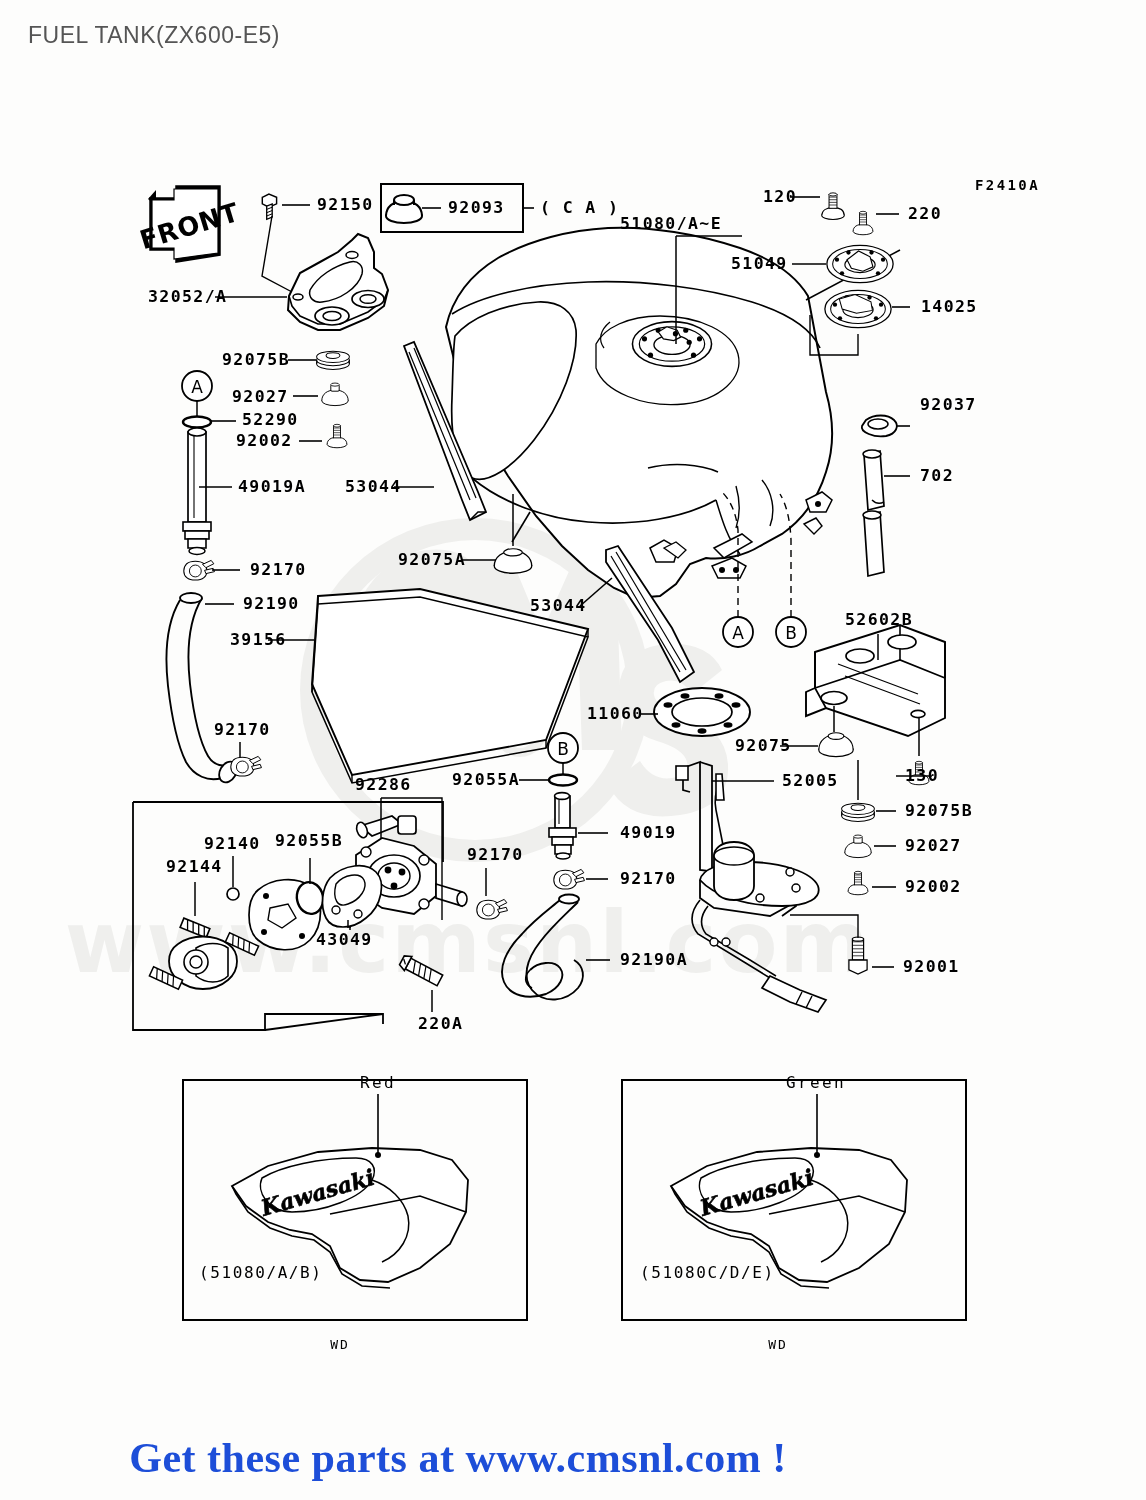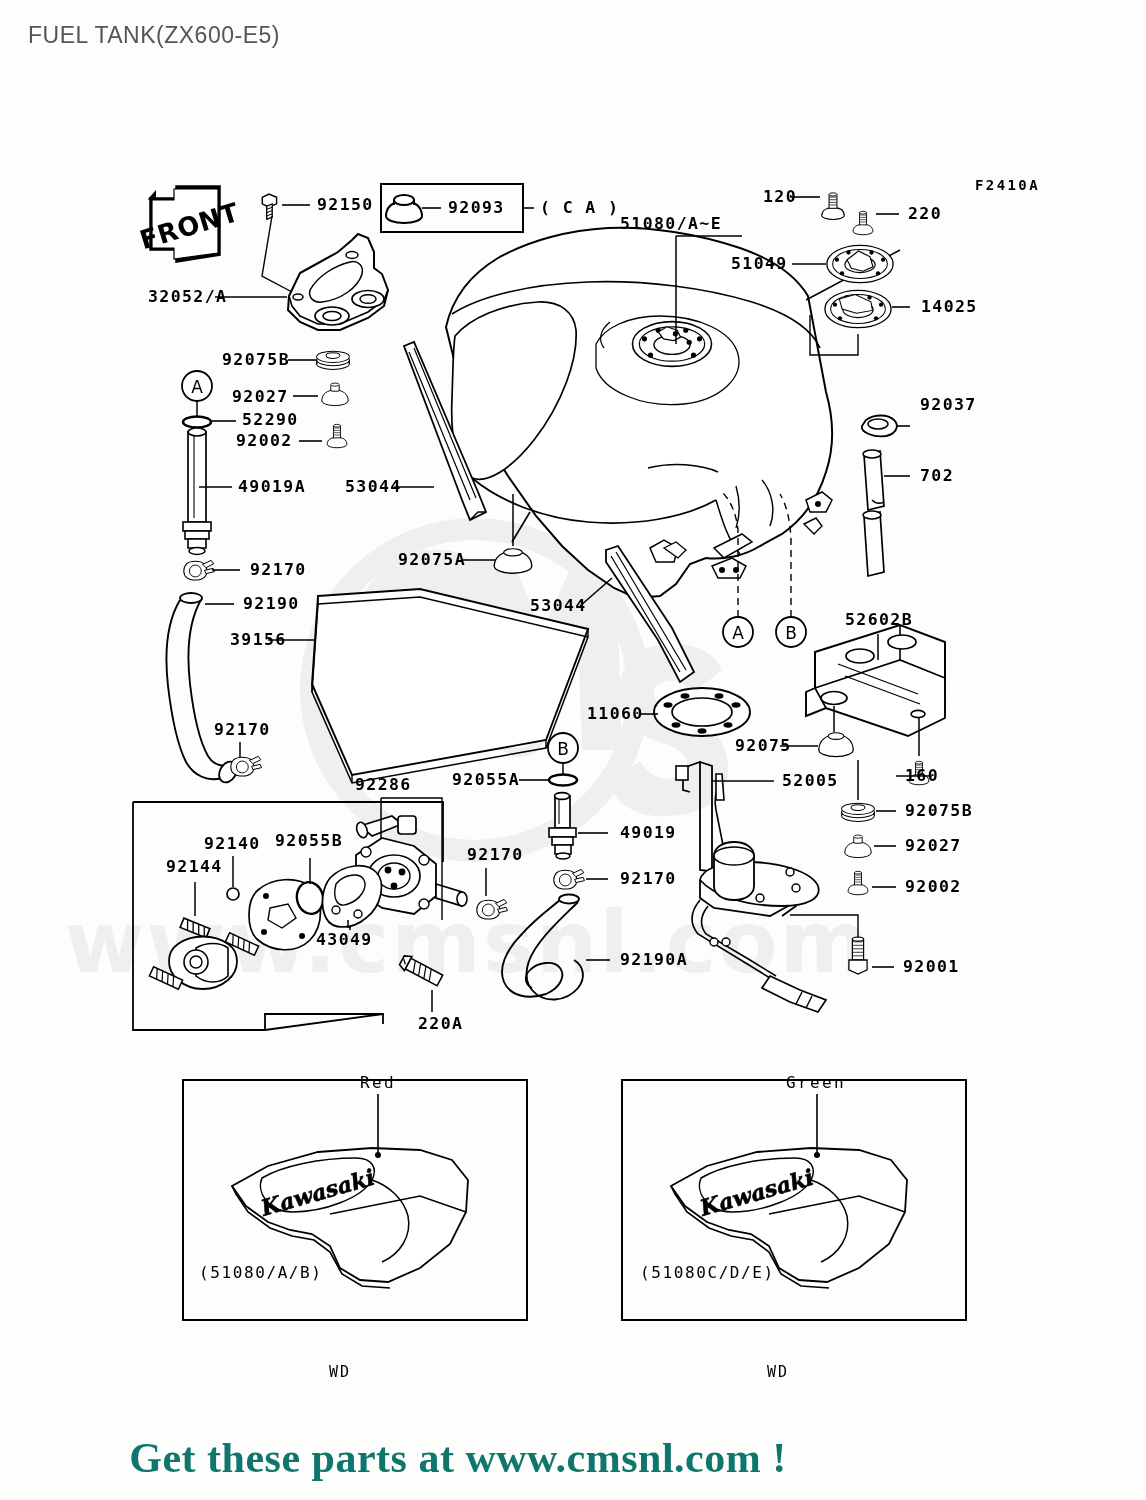--- a/index.html
+++ b/index.html
@@ -34,21 +34,21 @@
   }
   .footer-cta {
     position: absolute;
     left: 0;
     top: 1434px;
     width: 916px;
     text-align: center;
     font-family: "Liberation Serif", serif;
     font-weight: bold;
     font-size: 42px;
-    color: #0f766e;
+    color: #1d4ed8;
     letter-spacing: 0.5px;
   }
   
   .lbl {
     position: absolute;
     font-family: "DejaVu Sans Mono", monospace;
     font-size: 16.5px;
     font-weight: bold;
     color: #000000;
     white-space: nowrap;
@@ -57,24 +57,23 @@
   }
   .lbl.l { transform: translate(0, -50%); }
   .lbl.c { transform: translate(-50%, -50%); }
   .lbl.color-name {
     font-family: "DejaVu Sans Mono", monospace;
     font-size: 16px;
     letter-spacing: 2.4px;
     font-weight: normal;
   }
   .lbl.wd {
-    font-size: 15px;
+    font-size: 13px;
     letter-spacing: 2px;
     font-weight: normal;
-    margin-top: 28px;
   }
   .lbl.boxcode {
     font-size: 16px;
     letter-spacing: 1.6px;
     font-weight: normal;
   }
 </style>
 </head>
 <body>
 
@@ -697,21 +696,21 @@
     <div class="lbl l" style="left: 230px; top: 640px;">39156</div>
     <div class="lbl l" style="left: 398px; top: 560px;">92075A</div>
     <div class="lbl l" style="left: 530px; top: 606px;">53044</div>
     <div class="lbl l" style="left: 845px; top: 620px;">52602B</div>
     <div class="lbl l" style="left: 587px; top: 714px;">11060</div>
     <div class="lbl l" style="left: 735px; top: 746px;">92075</div>
     <div class="lbl l" style="left: 214px; top: 730px;">92170</div>
     <div class="lbl l" style="left: 355px; top: 785px;">92286</div>
     <div class="lbl l" style="left: 452px; top: 780px;">92055A</div>
     <div class="lbl l" style="left: 782px; top: 781px;">52005</div>
-    <div class="lbl l" style="left: 905px; top: 776px;">160</div>
+    <div class="lbl l" style="left: 905px; top: 776px;">130</div>
     <div class="lbl l" style="left: 905px; top: 811px;">92075B</div>
     <div class="lbl l" style="left: 620px; top: 833px;">49019</div>
     <div class="lbl l" style="left: 905px; top: 846px;">92027</div>
     <div class="lbl l" style="left: 204px; top: 844px;">92140</div>
     <div class="lbl l" style="left: 275px; top: 841px;">92055B</div>
     <div class="lbl l" style="left: 166px; top: 867px;">92144</div>
     <div class="lbl l" style="left: 467px; top: 855px;">92170</div>
     <div class="lbl l" style="left: 620px; top: 879px;">92170</div>
     <div class="lbl l" style="left: 905px; top: 887px;">92002</div>
     <div class="lbl l" style="left: 316px; top: 940px;">43049</div>

